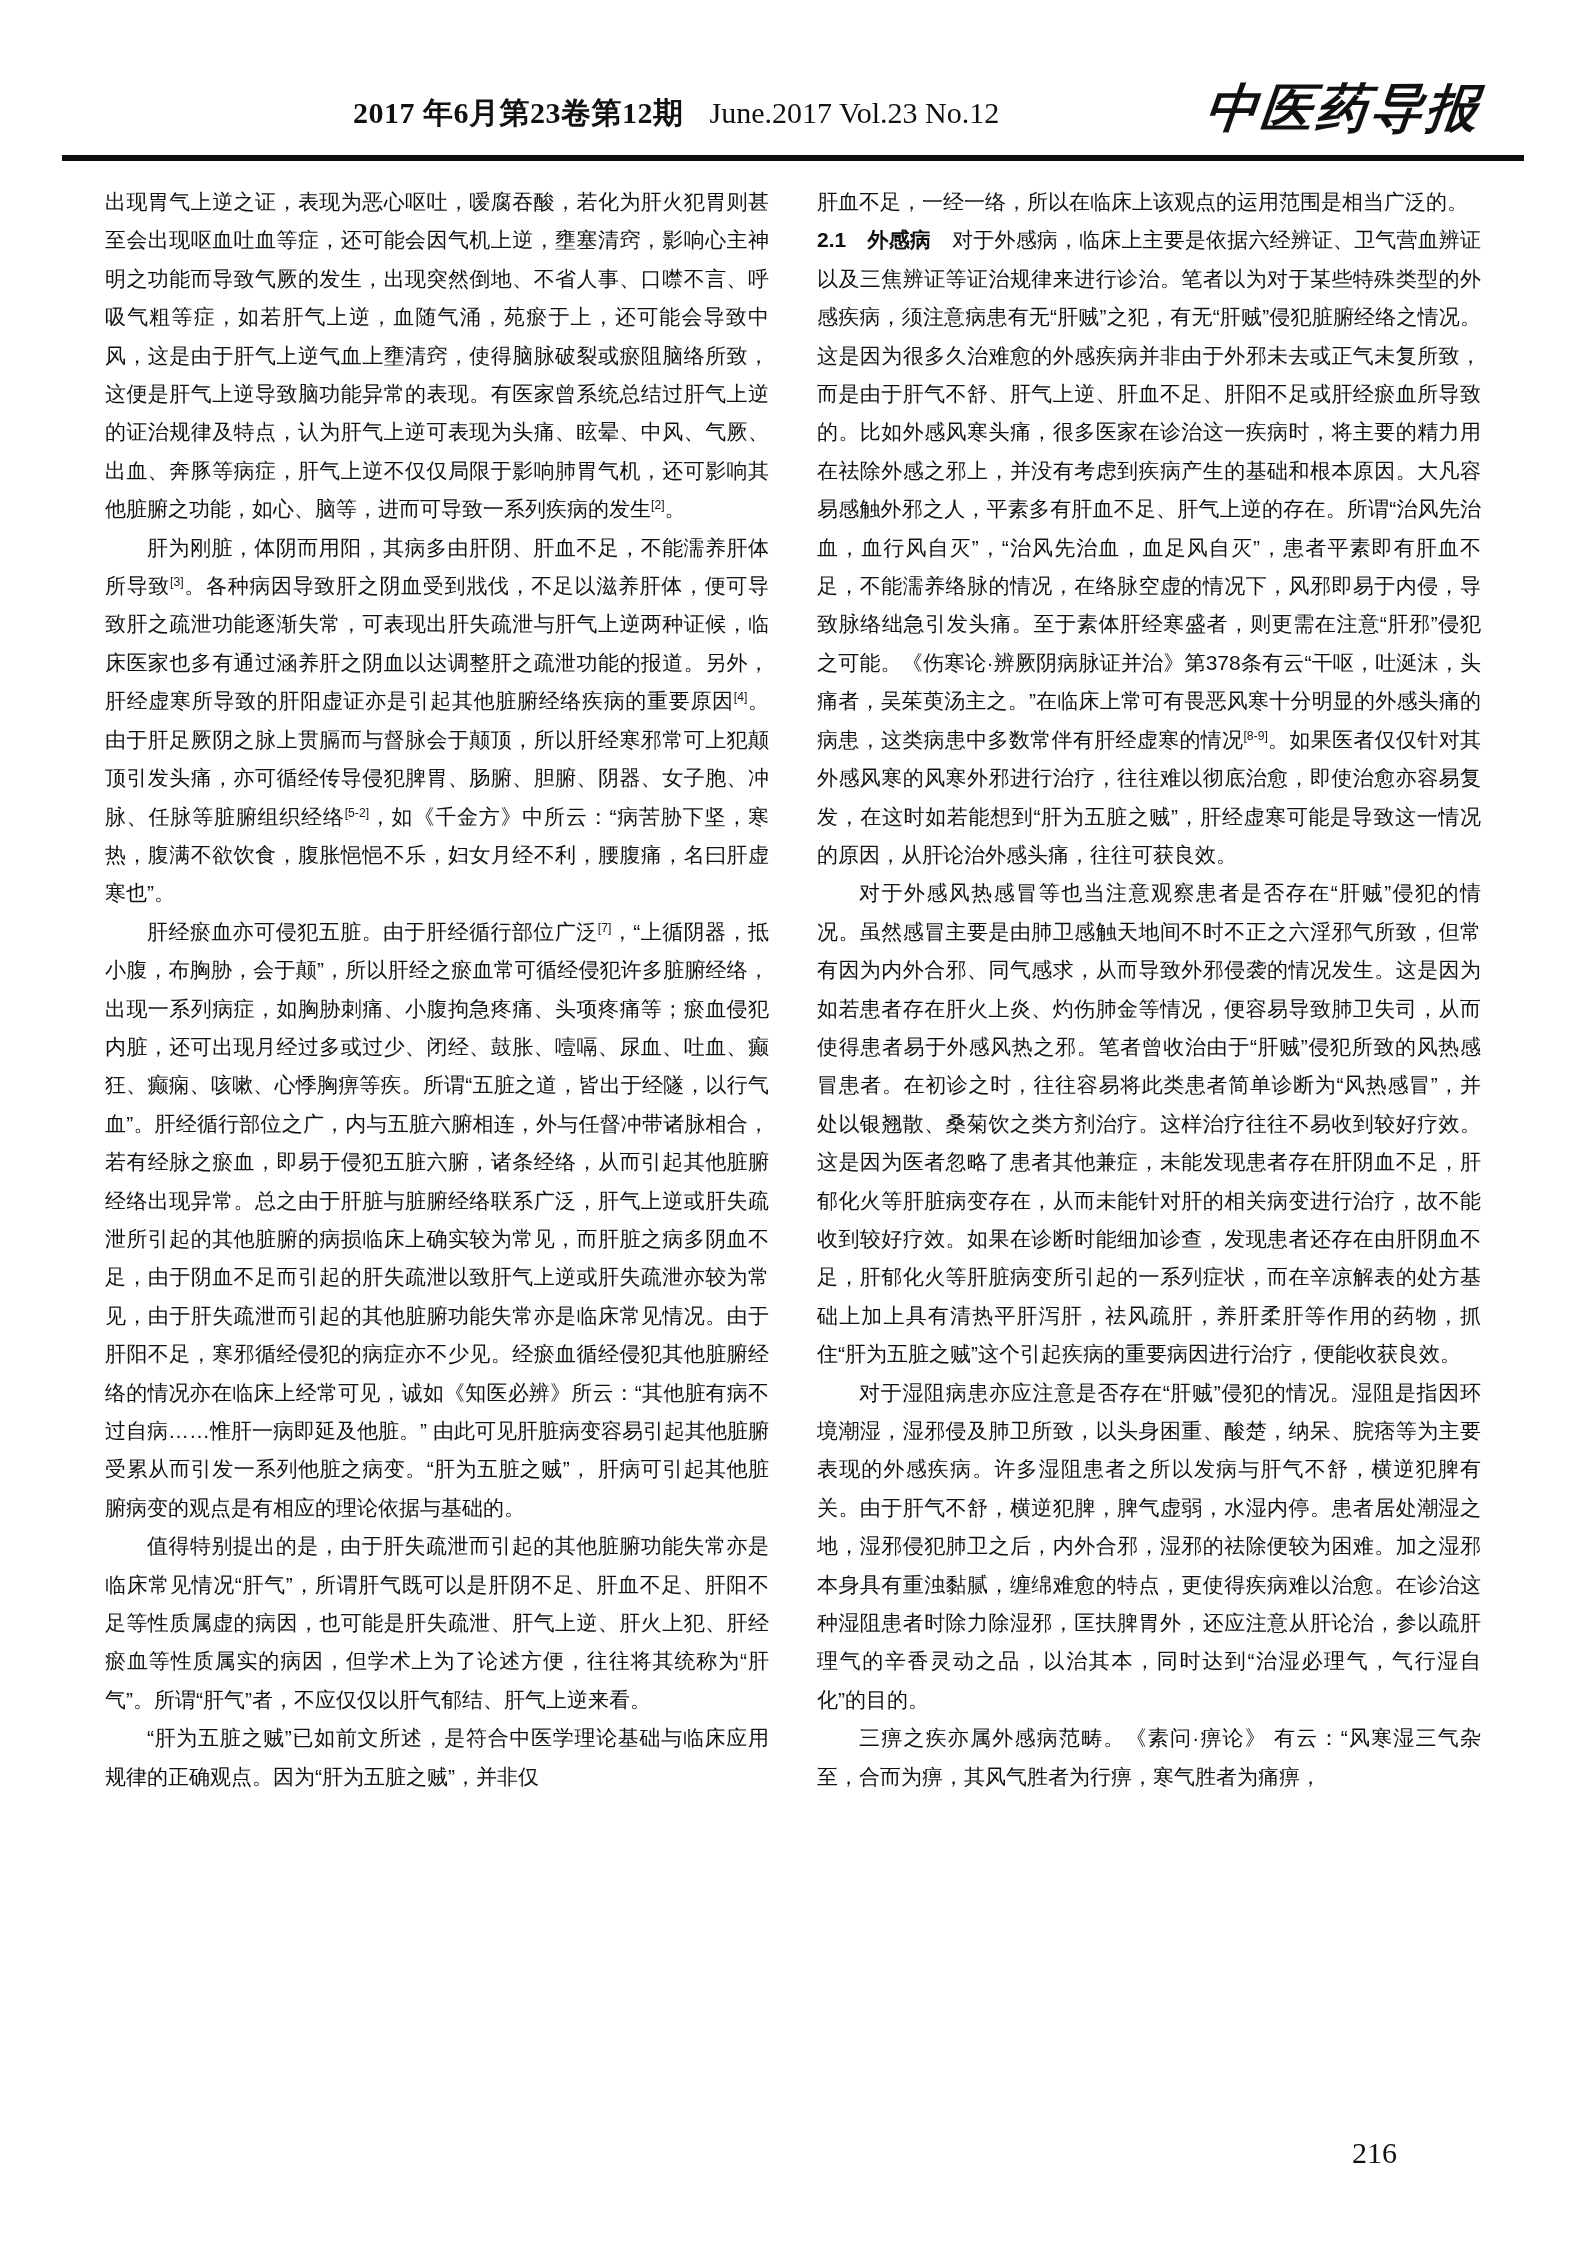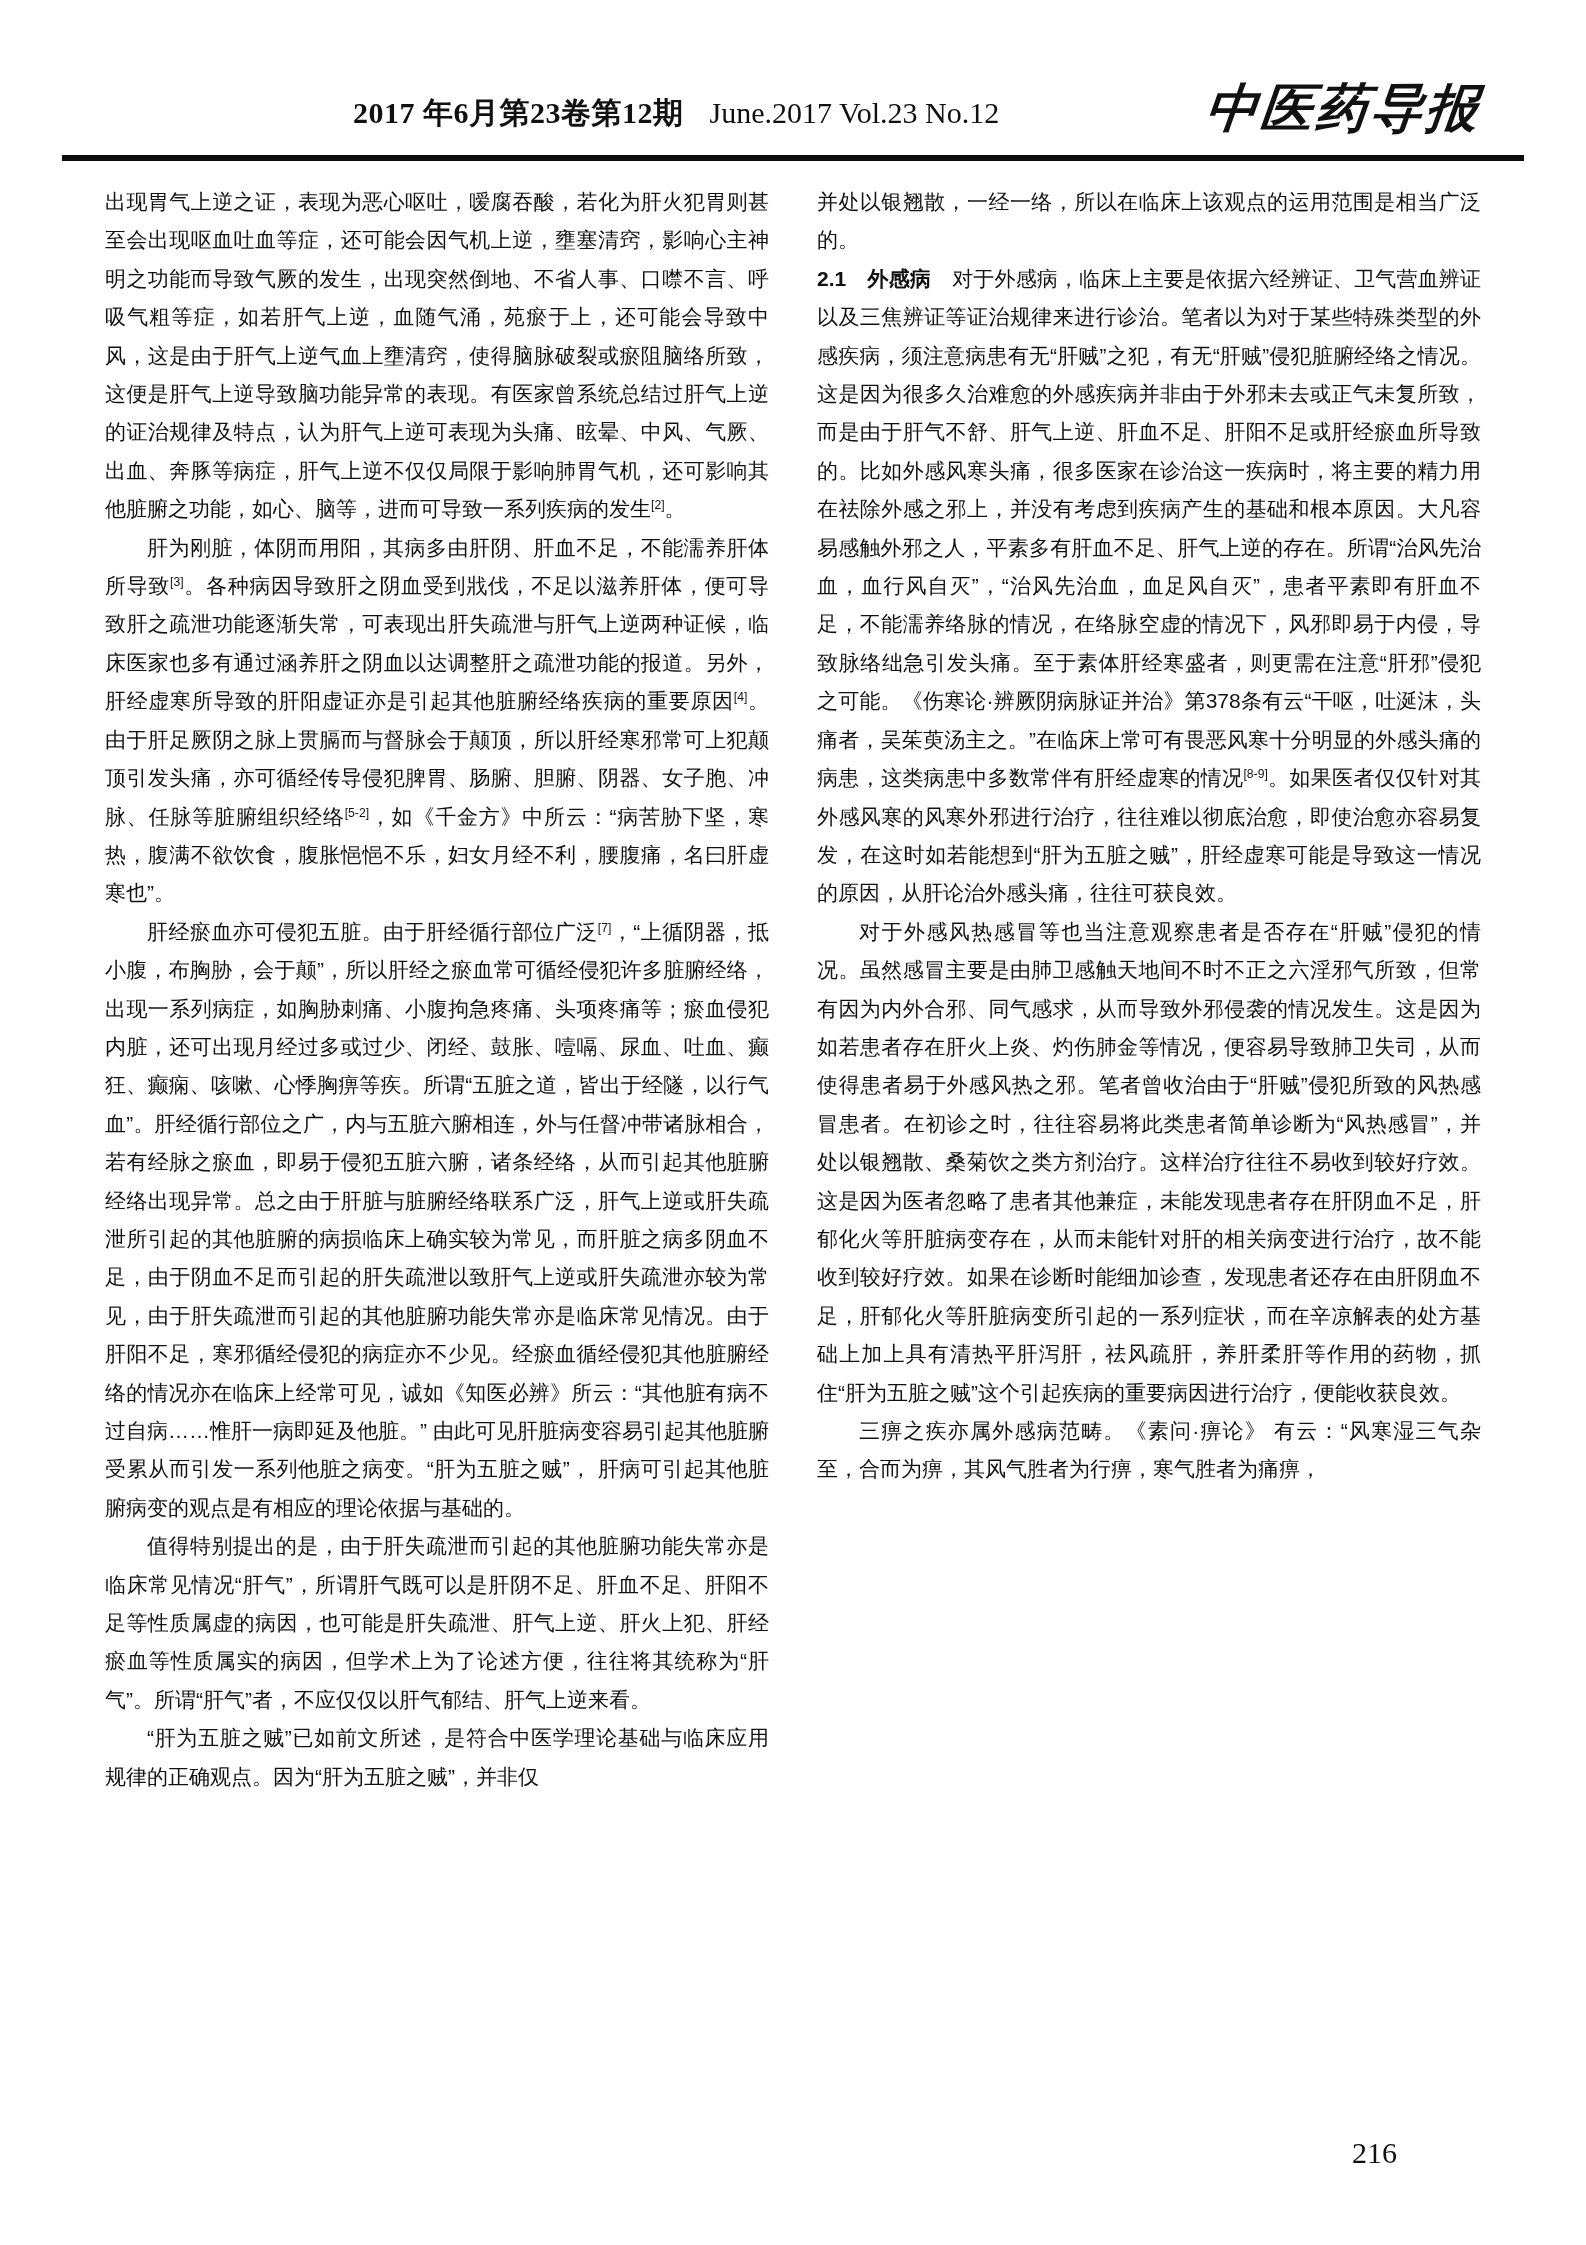--- a/index.html
+++ b/index.html
@@ -120,23 +120,24 @@
 
     <section class="col">
       <p>出现胃气上逆之证，表现为恶心呕吐，嗳腐吞酸，若化为肝火犯胃则甚至会出现呕血吐血等症，还可能会因气机上逆，壅塞清窍，影响心主神明之功能而导致气厥的发生，出现突然倒地、不省人事、口噤不言、呼吸气粗等症，如若肝气上逆，血随气涌，苑瘀于上，还可能会导致中风，这是由于肝气上逆气血上壅清窍，使得脑脉破裂或瘀阻脑络所致，这便是肝气上逆导致脑功能异常的表现。有医家曾系统总结过肝气上逆的证治规律及特点，认为肝气上逆可表现为头痛、眩晕、中风、气厥、出血、奔豚等病症，肝气上逆不仅仅局限于影响肺胃气机，还可影响其他脏腑之功能，如心、脑等，进而可导致一系列疾病的发生<sup>[2]</sup>。</p>
       <p class="indent">肝为刚脏，体阴而用阳，其病多由肝阴、肝血不足，不能濡养肝体所导致<sup>[3]</sup>。各种病因导致肝之阴血受到戕伐，不足以滋养肝体，便可导致肝之疏泄功能逐渐失常，可表现出肝失疏泄与肝气上逆两种证候，临床医家也多有通过涵养肝之阴血以达调整肝之疏泄功能的报道。另外，肝经虚寒所导致的肝阳虚证亦是引起其他脏腑经络疾病的重要原因<sup>[4]</sup>。由于肝足厥阴之脉上贯膈而与督脉会于颠顶，所以肝经寒邪常可上犯颠顶引发头痛，亦可循经传导侵犯脾胃、肠腑、胆腑、阴器、女子胞、冲脉、任脉等脏腑组织经络<sup>[5-2]</sup>，如《千金方》中所云：“病苦胁下坚，寒热，腹满不欲饮食，腹胀悒悒不乐，妇女月经不利，腰腹痛，名曰肝虚寒也”。</p>
       <p class="indent">肝经瘀血亦可侵犯五脏。由于肝经循行部位广泛<sup>[7]</sup>，“上循阴器，抵小腹，布胸胁，会于颠”，所以肝经之瘀血常可循经侵犯许多脏腑经络，出现一系列病症，如胸胁刺痛、小腹拘急疼痛、头项疼痛等；瘀血侵犯内脏，还可出现月经过多或过少、闭经、鼓胀、噎嗝、尿血、吐血、癫狂、癫痫、咳嗽、心悸胸痹等疾。所谓“五脏之道，皆出于经隧，以行气血”。肝经循行部位之广，内与五脏六腑相连，外与任督冲带诸脉相合，若有经脉之瘀血，即易于侵犯五脏六腑，诸条经络，从而引起其他脏腑经络出现异常。总之由于肝脏与脏腑经络联系广泛，肝气上逆或肝失疏泄所引起的其他脏腑的病损临床上确实较为常见，而肝脏之病多阴血不足，由于阴血不足而引起的肝失疏泄以致肝气上逆或肝失疏泄亦较为常见，由于肝失疏泄而引起的其他脏腑功能失常亦是临床常见情况。由于肝阳不足，寒邪循经侵犯的病症亦不少见。经瘀血循经侵犯其他脏腑经络的情况亦在临床上经常可见，诚如《知医必辨》所云：“其他脏有病不过自病……惟肝一病即延及他脏。” 由此可见肝脏病变容易引起其他脏腑受累从而引发一系列他脏之病变。“肝为五脏之贼”， 肝病可引起其他脏腑病变的观点是有相应的理论依据与基础的。</p>
       <p class="indent">值得特别提出的是，由于肝失疏泄而引起的其他脏腑功能失常亦是临床常见情况“肝气”，所谓肝气既可以是肝阴不足、肝血不足、肝阳不足等性质属虚的病因，也可能是肝失疏泄、肝气上逆、肝火上犯、肝经瘀血等性质属实的病因，但学术上为了论述方便，往往将其统称为“肝气”。所谓“肝气”者，不应仅仅以肝气郁结、肝气上逆来看。</p>
       <p class="indent">“肝为五脏之贼”已如前文所述，是符合中医学理论基础与临床应用规律的正确观点。因为“肝为五脏之贼”，并非仅</p>
     </section>
 
     <section class="col">
-      <p>并处以银翘散，一经一络，所以在临床上该观点的运用范围是相当广泛的。</p>
+      <p>肝血不足，一经一络，所以在临床上该观点的运用范围是相当广泛的。</p>
       <p><b>2.1　外感病</b>　对于外感病，临床上主要是依据六经辨证、卫气营血辨证以及三焦辨证等证治规律来进行诊治。笔者以为对于某些特殊类型的外感疾病，须注意病患有无“肝贼”之犯，有无“肝贼”侵犯脏腑经络之情况。这是因为很多久治难愈的外感疾病并非由于外邪未去或正气未复所致，而是由于肝气不舒、肝气上逆、肝血不足、肝阳不足或肝经瘀血所导致的。比如外感风寒头痛，很多医家在诊治这一疾病时，将主要的精力用在祛除外感之邪上，并没有考虑到疾病产生的基础和根本原因。大凡容易感触外邪之人，平素多有肝血不足、肝气上逆的存在。所谓“治风先治血，血行风自灭”，“治风先治血，血足风自灭”，患者平素即有肝血不足，不能濡养络脉的情况，在络脉空虚的情况下，风邪即易于内侵，导致脉络绌急引发头痛。至于素体肝经寒盛者，则更需在注意“肝邪”侵犯之可能。《伤寒论·辨厥阴病脉证并治》第378条有云“干呕，吐涎沫，头痛者，吴茱萸汤主之。”在临床上常可有畏恶风寒十分明显的外感头痛的病患，这类病患中多数常伴有肝经虚寒的情况<sup>[8-9]</sup>。如果医者仅仅针对其外感风寒的风寒外邪进行治疗，往往难以彻底治愈，即使治愈亦容易复发，在这时如若能想到“肝为五脏之贼”，肝经虚寒可能是导致这一情况的原因，从肝论治外感头痛，往往可获良效。</p>
       <p class="indent">对于外感风热感冒等也当注意观察患者是否存在“肝贼”侵犯的情况。虽然感冒主要是由肺卫感触天地间不时不正之六淫邪气所致，但常有因为内外合邪、同气感求，从而导致外邪侵袭的情况发生。这是因为如若患者存在肝火上炎、灼伤肺金等情况，便容易导致肺卫失司，从而使得患者易于外感风热之邪。笔者曾收治由于“肝贼”侵犯所致的风热感冒患者。在初诊之时，往往容易将此类患者简单诊断为“风热感冒”，并处以银翘散、桑菊饮之类方剂治疗。这样治疗往往不易收到较好疗效。这是因为医者忽略了患者其他兼症，未能发现患者存在肝阴血不足，肝郁化火等肝脏病变存在，从而未能针对肝的相关病变进行治疗，故不能收到较好疗效。如果在诊断时能细加诊查，发现患者还存在由肝阴血不足，肝郁化火等肝脏病变所引起的一系列症状，而在辛凉解表的处方基础上加上具有清热平肝泻肝，祛风疏肝，养肝柔肝等作用的药物，抓住“肝为五脏之贼”这个引起疾病的重要病因进行治疗，便能收获良效。</p>
+      <p class="indent">对于湿阻病患亦应注意是否存在“肝贼”侵犯的情况。湿阻是指因环境潮湿，湿邪侵及肺卫所致，以头身困重、酸楚，纳呆、脘痞等为主要表现的外感疾病。许多湿阻患者之所以发病与肝气不舒，横逆犯脾有关。由于肝气不舒，横逆犯脾，脾气虚弱，水湿内停。患者居处潮湿之地，湿邪侵犯肺卫之后，内外合邪，湿邪的祛除便较为困难。加之湿邪本身具有重浊黏腻，缠绵难愈的特点，更使得疾病难以治愈。在诊治这种湿阻患者时除力除湿邪，匡扶脾胃外，还应注意从肝论治，参以疏肝理气的辛香灵动之品，以治其本，同时达到“治湿必理气，气行湿自化”的目的。</p>
       <p class="indent">三痹之疾亦属外感病范畴。《素问·痹论》 有云：“风寒湿三气杂至，合而为痹，其风气胜者为行痹，寒气胜者为痛痹，</p>
     </section>
 
   </main>
 
   <div class="page-number">216</div>
 
 </div>
 
 </body></html>

